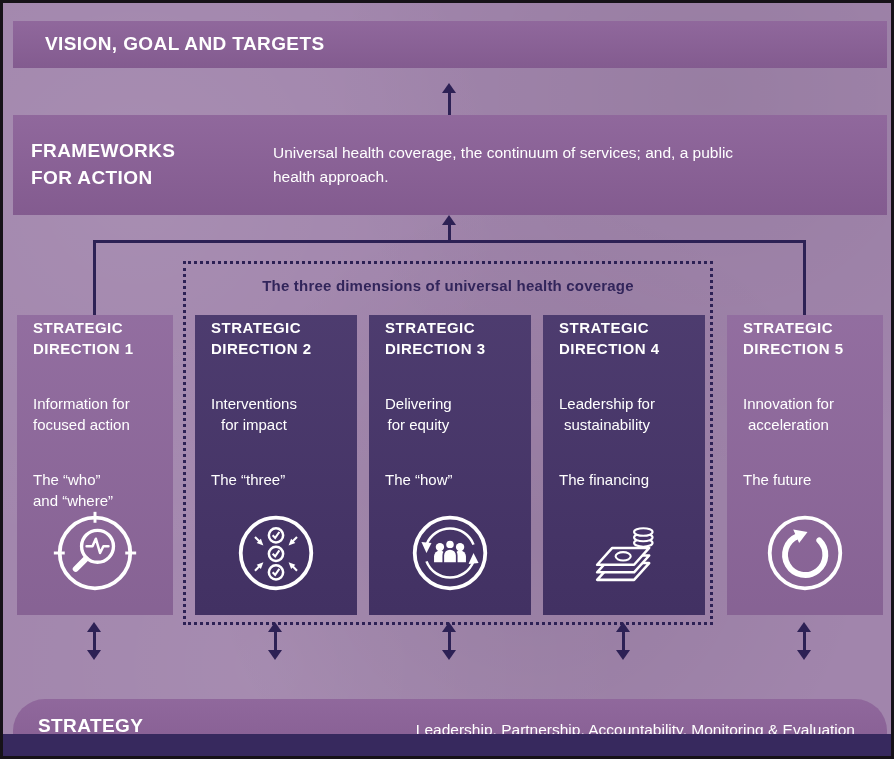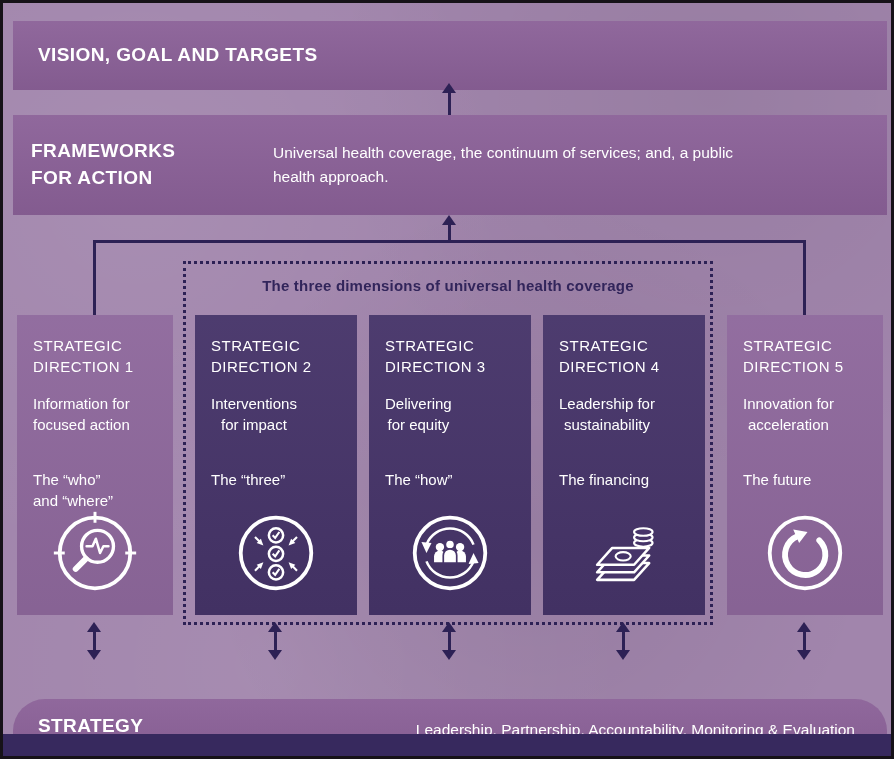--- a/index.html
+++ b/index.html
@@ -17,21 +17,21 @@
       #a185ac;
   }
 
   .band {
     position:absolute; left:10px; width:874px; color:#fff;
     background: linear-gradient(180deg, rgba(255,255,255,.05), rgba(0,0,0,.05)), #8a6097;
   }
   .band-title { font-weight:bold; font-size:19px; letter-spacing:.4px; line-height:1.42; white-space:pre-line; }
   .band-desc  { font-size:15.5px; line-height:1.55; white-space:pre-line; }
 
-  .vision-band { top:18px; height:69px; display:flex; align-items:center; padding-left:25px; }
+  .vision-band { top:18px; height:47px; display:flex; align-items:center; padding-left:32px; }
   .frameworks-band { top:112px; height:100px; }
   .frameworks-band .band-title { position:absolute; left:18px; top:23px; }
   .frameworks-band .band-desc { position:absolute; left:260px; top:26px; width:540px; }
   .implementation-band { top:696px; height:73px;border-radius:32px; }
   .implementation-band .band-title { position:absolute; left:25px; top:14px; }
   .implementation-band .band-desc { position:absolute; left:262px; top:19px; width:580px;text-align:right; }
 
   
   .line { position:absolute; background:#2d2155; }
   .arrow-up { position:absolute; width:3px; background:#2d2155; }
@@ -57,21 +57,21 @@
     border:3px dotted #2d2155;
   }
   .dotted-label {
     position:absolute; top:13px; left:0; right:0; text-align:center;
     font-size:15px; font-weight:bold; color:#32255b; letter-spacing:.2px;
   }
 
   .col { position:absolute; top:312px; height:300px; color:#fff; }
   .col.light { background: linear-gradient(180deg, rgba(255,255,255,.04), rgba(0,0,0,.05)), #8e689c; }
   .col.dark  { background: linear-gradient(180deg, rgba(255,255,255,.04), rgba(0,0,0,.06)), #463469; }
-  .col-title { position:absolute; left:16px; top:20px; font-size:15px; font-weight:normal;
+  .col-title { position:absolute; left:16px; top:2px; font-size:15px; font-weight:bold;
                letter-spacing:.5px; line-height:1.4; white-space:pre-line; }
   .col-sub   { position:absolute; left:16px; top:78px; font-size:15px; line-height:1.4; white-space:pre-line;text-align:center; }
   .col-tag   { position:absolute; left:16px; top:154px; font-size:15px; font-weight:normal; line-height:1.4; white-space:pre-line; }
   .col-icon  { position:absolute; left:50%; transform:translateX(-50%); top:196px; width:84px; height:84px; }
   .col-icon svg { width:100%; height:100%; display:block; }
 
   .footer-strip { position:absolute; left:0; right:0; bottom:0; height:22px; background:#37295e; }
 </style>
 </head>
 <body>

